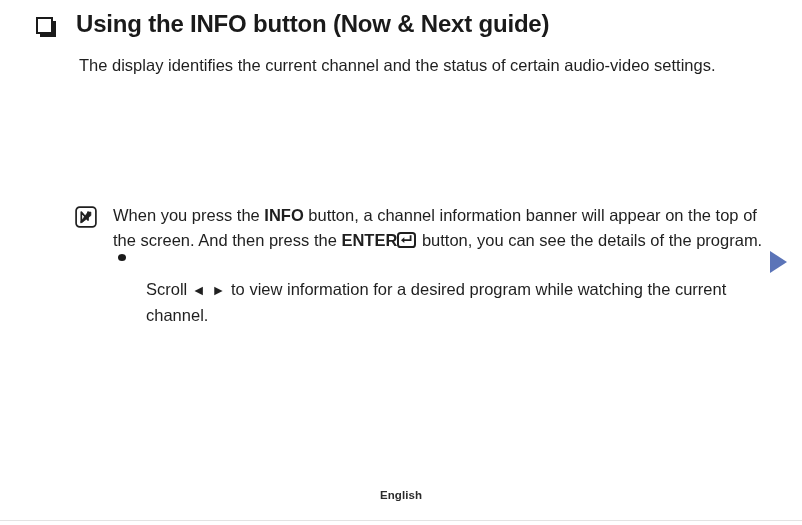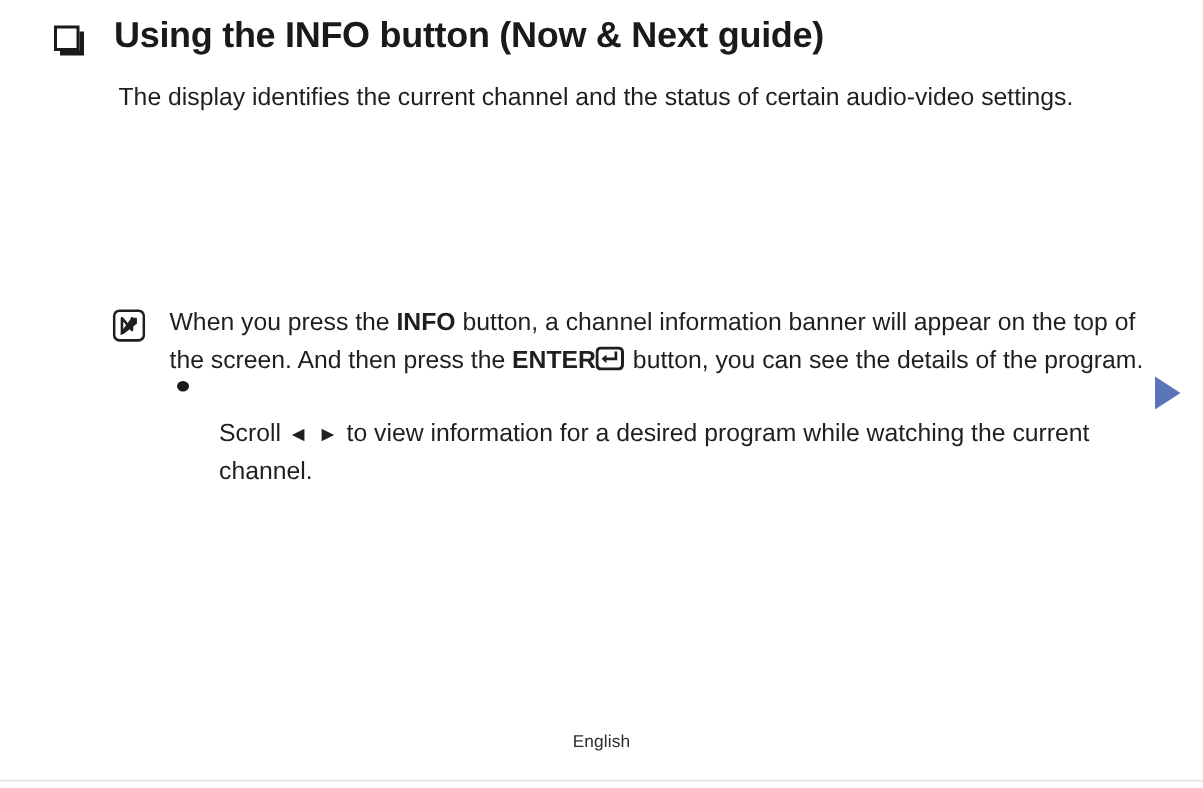--- a/index.html
+++ b/index.html
@@ -166,21 +166,21 @@
     bottom: 0;
     height: 36px;
   }
   .footer-label {
     position: absolute;
     left: 0;
     right: 0;
     top: 0;
     text-align: center;
     font-size: 11.5px;
-    font-weight: normal;
+    font-weight: bold;
     color: #2b2b2b;
     letter-spacing: 0.1px;
   }
   .footer-rule {
     position: absolute;
     left: 0;
     right: 0;
     bottom: 4px;
     height: 1px;
     background: #e3e3e3;

